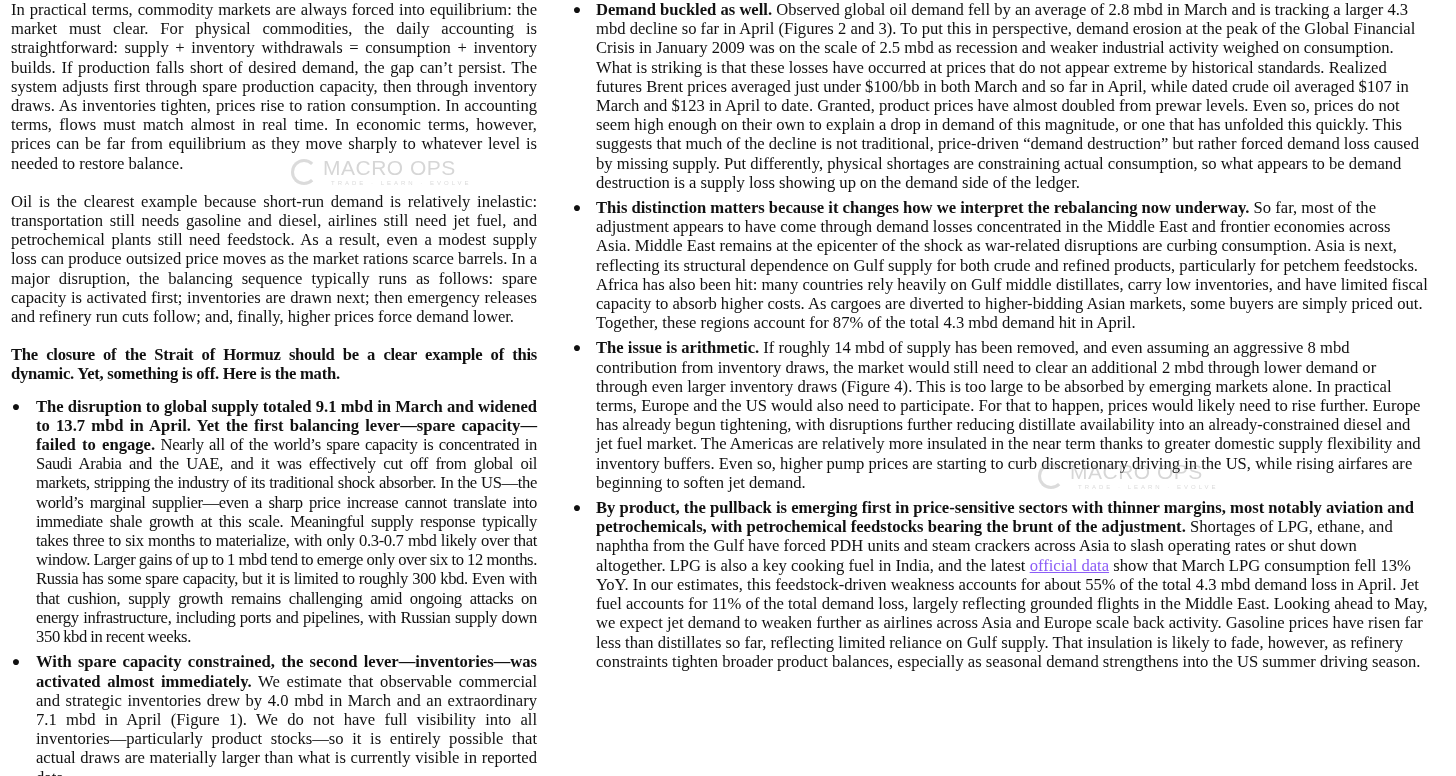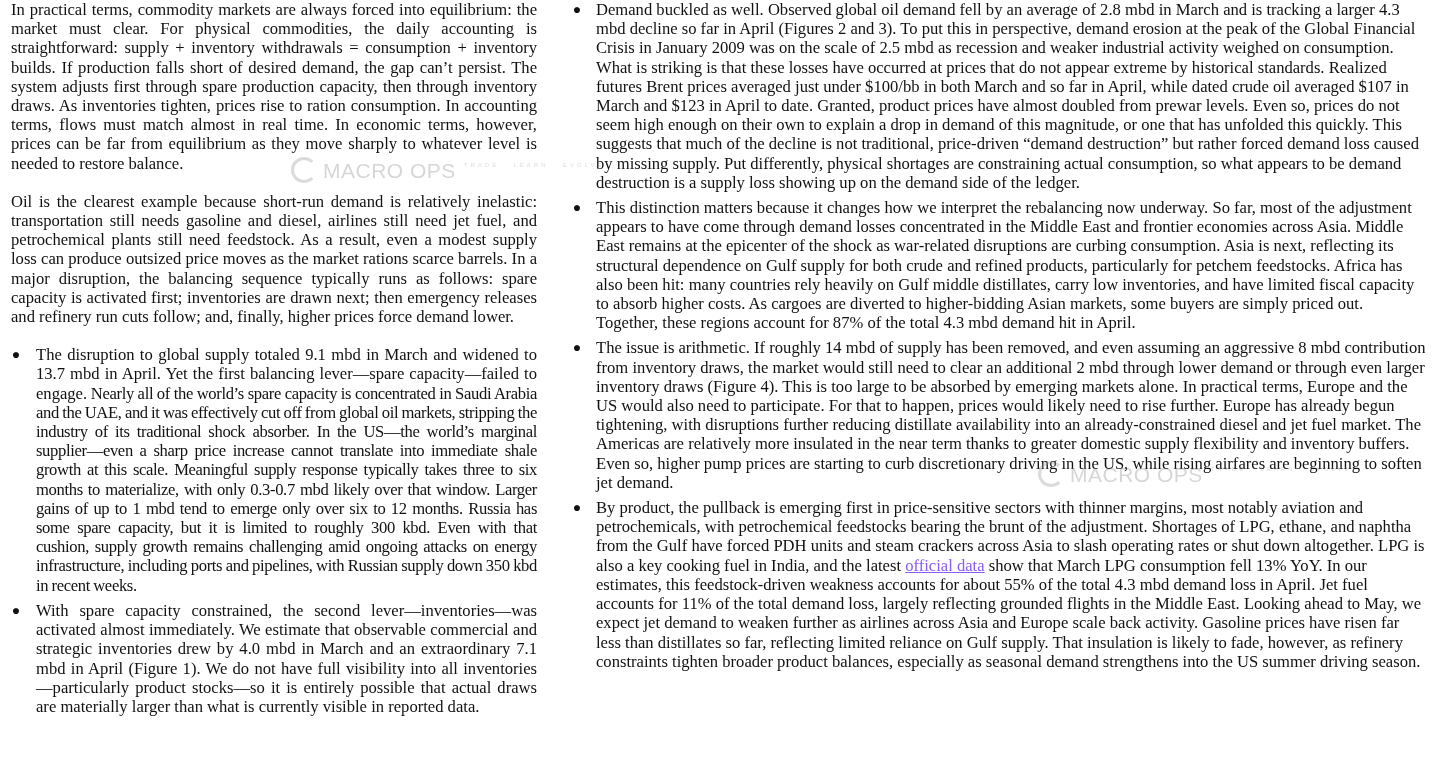--- a/index.html
+++ b/index.html
@@ -22,49 +22,50 @@
   .heading { font-weight: bold; margin-bottom: 13px; letter-spacing: -0.25px; }
   .bullet-list { list-style: none; margin: 0; padding: 0; }
   .bullet {
     position: relative; padding-left: 25px; margin-bottom: 6px;
   }
   .col-right .bullet { padding-left: 24px; margin-bottom: 6px; }
   .bullet-dot {
     position: absolute; left: 0; top: 0; width: 10px; text-align: center;
     font-size: 14px;
   }
-  .lead { font-weight: normal; }
+  .lead { font-weight: bold; }
   .fig { font-weight: normal; }
   .link { color: #8b5cf6; text-decoration: underline; cursor: pointer; }
   .tight { letter-spacing: -0.35px; word-spacing: -0.5px; }
   .watermark {
     position: absolute; display: flex; align-items: center; gap: 6px;
     opacity: 0.35; pointer-events: none;
   }
   .wm-ring {
     width: 26px; height: 26px; border-radius: 50%;
     border: 3px solid #9a9a9a; border-right-color: transparent;
     box-sizing: border-box;
   }
-  .wm-text { display: flex; flex-direction: row; line-height: 1; }
+  .wm-text { display: flex; flex-direction: column; line-height: 1; }
   .wm-name {
     font-family: "Liberation Sans", "DejaVu Sans", sans-serif;
     font-size: 21px; color: #8c8c8c; letter-spacing: 0.5px;
   }
   .wm-tag {
     font-family: "Liberation Sans", "DejaVu Sans", sans-serif;
     font-size: 6px; color: #999; letter-spacing: 3px; margin-top: 2px; padding-left: 8px;
   }
 </style>
 </head>
 <body>
 
 <div class="col-left">
   <p class="para">In practical terms, commodity markets are always forced into equilibrium: the market must clear. For physical commodities, the daily accounting is straightforward: supply + inventory withdrawals = consumption + inventory builds. If production falls short of desired demand, the gap can’t persist. The system adjusts first through spare production capacity, then through inventory draws. As inventories tighten, prices rise to ration consumption. In accounting terms, flows must match almost in real time. In economic terms, however, prices can be far from equilibrium as they move sharply to whatever level is needed to restore balance.</p>
   <p class="para">Oil is the clearest example because short-run demand is relatively inelastic: transportation still needs gasoline and diesel, airlines still need jet fuel, and petrochemical plants still need feedstock. As a result, even a modest supply loss can produce outsized price moves as the market rations scarce barrels. In a major disruption, the balancing sequence typically runs as follows: spare capacity is activated first; inventories are drawn next; then emergency releases and refinery run cuts follow; and, finally, higher prices force demand lower.</p>
+  <p class="heading">The closure of the Strait of Hormuz should be a clear example of this dynamic. Yet, something is off. Here is the math.</p>
   <ul class="bullet-list">
     <li class="bullet">
       <span class="bullet-dot">●</span>
       <span class="lead">The disruption to global supply totaled 9.1 mbd in March and widened to 13.7 mbd in April. Yet the first balancing lever—spare capacity—failed to engage.</span><span class="tight"> Nearly all of the world’s spare capacity is concentrated in Saudi Arabia and the UAE, and it was effectively cut off from global oil markets, stripping the industry of its traditional shock absorber. In the US—the world’s marginal supplier—even a sharp price increase cannot translate into immediate shale growth at this scale. Meaningful supply response typically takes three to six months to materialize, with only 0.3-0.7 mbd likely over that window. Larger gains of up to 1 mbd tend to emerge only over six to 12 months. Russia has some spare capacity, but it is limited to roughly 300 kbd. Even with that cushion, supply growth remains challenging amid ongoing attacks on energy infrastructure, including ports and pipelines, with Russian supply down 350 kbd in recent weeks.</span>
     </li>
     <li class="bullet">
       <span class="bullet-dot">●</span>
       <span class="lead">With spare capacity constrained, the second lever—inventories—was activated almost immediately.</span><span> We estimate that observable commercial and strategic inventories drew by 4.0 mbd in March and an extraordinary 7.1 mbd in April </span><span class="fig">(Figure 1)</span><span>. We do not have full visibility into all inventories—particularly product stocks—so it is entirely possible that actual draws are materially larger than what is currently visible in reported data.</span>
     </li>
   </ul>

